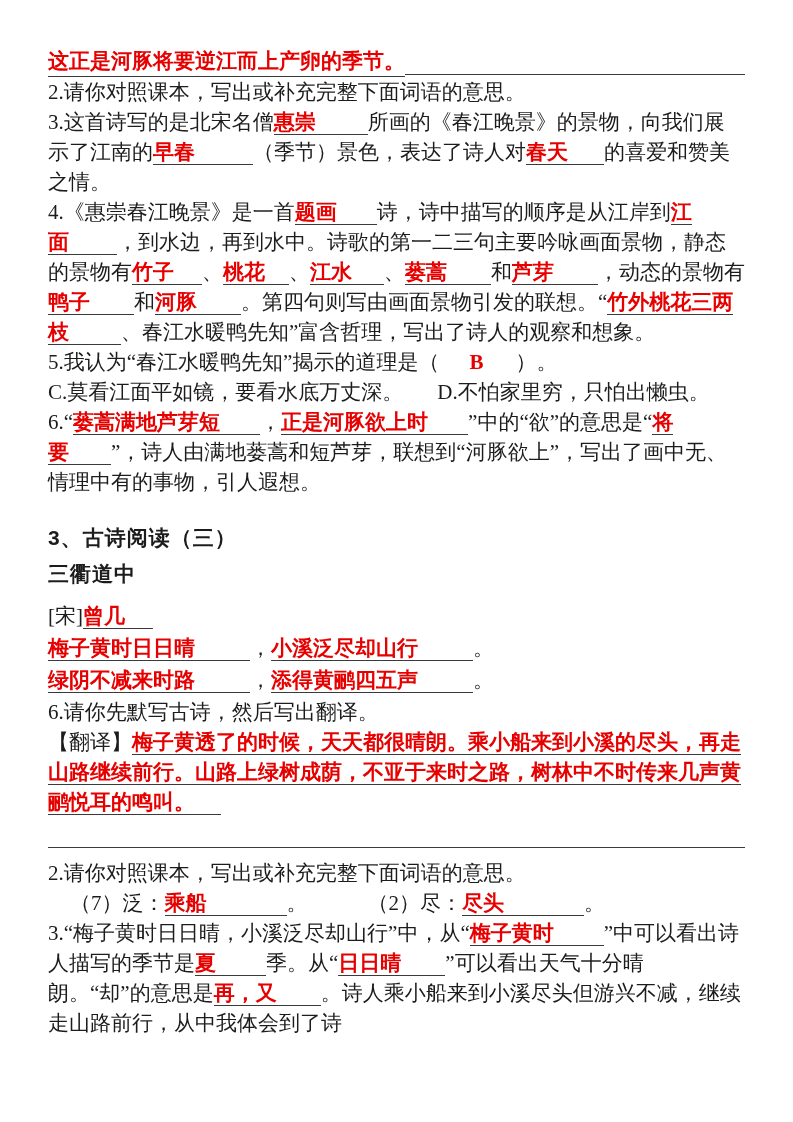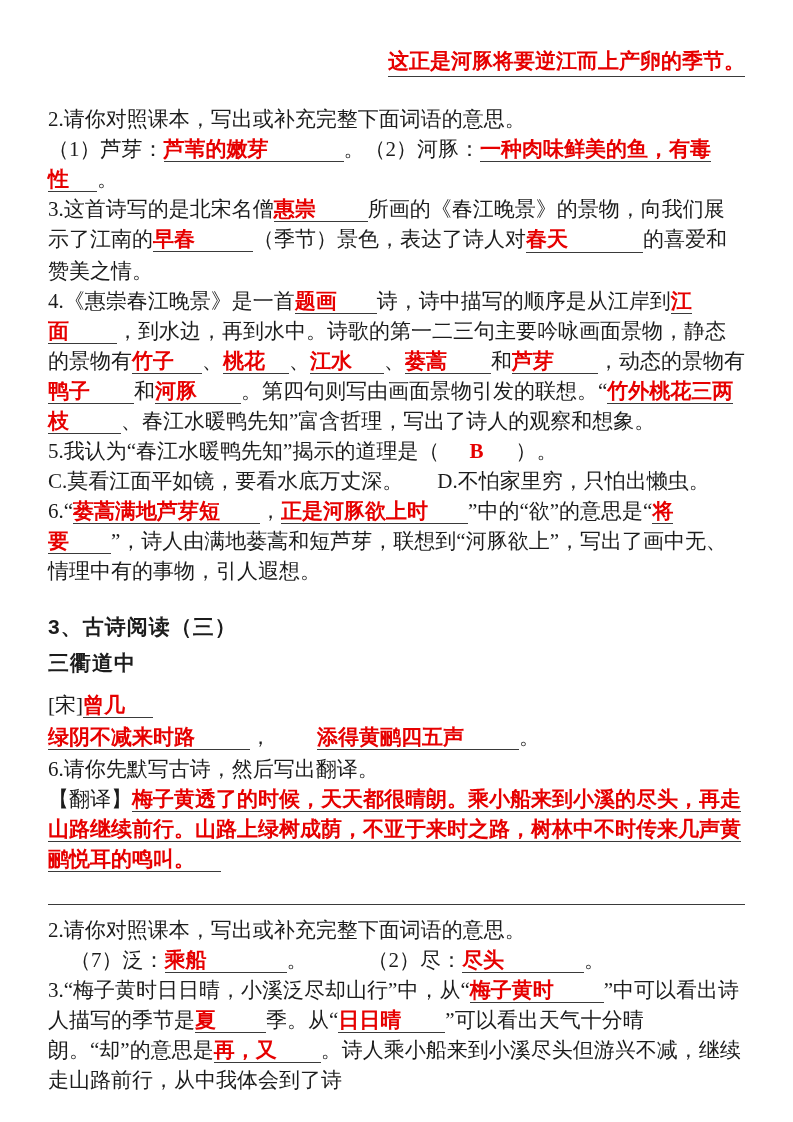--- a/index.html
+++ b/index.html
@@ -5,21 +5,21 @@
   html,body{margin:0;padding:0;background:#ffffff;}
   body{
     width:793px;height:1122px;overflow:hidden;
     font-family:"Liberation Serif","DejaVu Serif",serif;
     font-size:21px;line-height:30px;color:var(--text-black,#1c1c1c);
     -webkit-font-smoothing:antialiased;
   }
   .doc{padding:46px 48px 0 48px;}
   .para{margin:0;white-space:normal;}
   .para.center{text-align:left;}
-  .para.flexfill{display:flex;align-items:flex-end;flex-direction:column;}
+  .para.flexfill{display:flex;align-items:center;}
   .seg-plain{color:var(--text-black,#1c1c1c);}
   .seg-bold{color:var(--text-black,#1c1c1c);font-weight:bold;font-family:"Liberation Sans","DejaVu Sans",sans-serif;letter-spacing:1px;}
   .seg-answer{
     color:var(--answer-red,#e60000);font-weight:bold;
     border-bottom:1.5px solid var(--underline,#3a3a3a);
   }
   .seg-red{color:var(--answer-red,#e60000);font-weight:bold;}
   .seg-gap{display:inline-block;}
   .fill-underline{flex:1 1 auto;border-bottom:1.5px solid var(--underline,#3a3a3a);height:26px;}
   .para.rule{border-bottom:1.5px solid var(--underline,#555555);height:2px;}
@@ -27,30 +27,30 @@
 </head>
 <body>
 
 <div class="doc">
   <div id="doc-body">
       <div class="para flexfill">
         <span class="seg-answer">这正是河豚将要逆江而上产卵的季节。</span>
         <span class="fill-underline"></span>
       </div>
       <div class="para"><span class="seg-plain">2.请你对照课本，写出或补充完整下面词语的意思。</span></div>
-      <div class="para"><span class="seg-plain">（1）芦芽：</span><span class="seg-answer" style="padding-right: 75px;">芦苇的嫩芽</span><span class="seg-plain">。（2）河豚：</span><span class="seg-answer" style="padding-right: 28px;">一种肉味鲜美的鱼，有毒性</span><span class="seg-plain">。</span></div>
-      <div class="para"><span class="seg-plain">3.这首诗写的是北宋名僧</span><span class="seg-answer" style="padding-right: 52px;">惠崇</span><span class="seg-plain">所画的《春江晚景》的景物，向我们展示了江南的</span><span class="seg-answer" style="padding-right: 58px;">早春</span><span class="seg-plain">（季节）景色，表达了诗人对</span><span class="seg-answer" style="padding-right: 75px; font-family: Liberation Mono, monospace;">春天</span><span class="seg-plain">的喜爱和赞美之情。</span></div>
+      <div class="para"><span class="seg-plain">3.这首诗写的是北宋名僧</span><span class="seg-answer" style="padding-right: 52px;">惠崇</span><span class="seg-plain">所画的《春江晚景》的景物，向我们展示了江南的</span><span class="seg-answer" style="padding-right: 58px;">早春</span><span class="seg-plain">（季节）景色，表达了诗人对</span><span class="seg-answer" style="padding-right: 36px;">春天</span><span class="seg-plain">的喜爱和赞美之情。</span></div>
       <div class="para"><span class="seg-plain">4.《惠崇春江晚景》是一首</span><span class="seg-answer" style="padding-right: 40px;">题画</span><span class="seg-plain">诗，诗中描写的顺序是从江岸到</span><span class="seg-answer" style="padding-right: 48px;">江面</span><span class="seg-plain">，到水边，再到水中。诗歌的第一二三句主要吟咏画面景物，静态的景物有</span><span class="seg-answer" style="padding-right: 28px;">竹子</span><span class="seg-plain">、</span><span class="seg-answer" style="padding-right: 24px;">桃花</span><span class="seg-plain">、</span><span class="seg-answer" style="padding-right: 32px;">江水</span><span class="seg-plain">、</span><span class="seg-answer" style="padding-right: 44px;">蒌蒿</span><span class="seg-plain">和</span><span class="seg-answer" style="padding-right: 44px;">芦芽</span><span class="seg-plain">，动态的景物有</span><span class="seg-answer" style="padding-right: 44px;">鸭子</span><span class="seg-plain">和</span><span class="seg-answer" style="padding-right: 44px;">河豚</span><span class="seg-plain">。第四句则写由画面景物引发的联想。“</span><span class="seg-answer" style="padding-right: 52px;">竹外桃花三两枝</span><span class="seg-plain">、春江水暖鸭先知”富含哲理，写出了诗人的观察和想象。</span></div>
       <div class="para"><span class="seg-plain">5.我认为“春江水暖鸭先知”揭示的道理是（</span><span class="seg-gap" style="width: 30px;"></span><span class="seg-red">B</span><span class="seg-gap" style="width: 32px;"></span><span class="seg-plain">）。</span></div>
       <div class="para"><span class="seg-plain">C.莫看江面平如镜，要看水底万丈深。</span><span class="seg-gap" style="width: 34px;"></span><span class="seg-plain">D.不怕家里穷，只怕出懒虫。</span></div>
       <div class="para"><span class="seg-plain">6.“</span><span class="seg-answer" style="padding-right: 40px;">蒌蒿满地芦芽短</span><span class="seg-plain">，</span><span class="seg-answer" style="padding-right: 40px;">正是河豚欲上时</span><span class="seg-plain">”中的“欲”的意思是“</span><span class="seg-answer" style="padding-right: 42px;">将要</span><span class="seg-plain">”，诗人由满地蒌蒿和短芦芽，联想到“河豚欲上”，写出了画中无、情理中有的事物，引人遐想。</span></div>
       <div class="para" style="margin-top: 26px;"><span class="seg-bold">3、古诗阅读（三）</span></div>
       <div class="para center" style="margin-top: 6px;"><span class="seg-bold">三衢道中</span></div>
       <div class="para center" style="margin-top: 12px;"><span class="seg-plain">[宋]</span><span class="seg-answer" style="padding-right: 28px;">曾几</span></div>
-      <div class="para center" style="margin-top: 2px;"><span class="seg-answer" style="padding-right: 55px;">绿阴不减来时路</span><span class="seg-plain">，</span><span class="seg-answer" style="padding-right: 55px; margin-left: 46px;">添得黄鹂四五声</span><span class="seg-plain">。</span></div>
+      <div class="para center" style="margin-top: 2px;"><span class="seg-answer" style="padding-right: 55px;">梅子黄时日日晴</span><span class="seg-plain">，</span><span class="seg-answer" style="padding-right: 55px;">小溪泛尽却山行</span><span class="seg-plain">。</span></div>
+      <div class="para center" style="margin-top: 2px;"><span class="seg-answer" style="padding-right: 55px;">绿阴不减来时路</span><span class="seg-plain">，</span><span class="seg-answer" style="padding-right: 55px;">添得黄鹂四五声</span><span class="seg-plain">。</span></div>
       <div class="para" style="margin-top: 2px;"><span class="seg-plain">6.请你先默写古诗，然后写出翻译。</span></div>
       <div class="para"><span class="seg-plain">【翻译】</span><span class="seg-answer" style="padding-right: 26px;">梅子黄透了的时候，天天都很晴朗。乘小船来到小溪的尽头，再走山路继续前行。山路上绿树成荫，不亚于来时之路，树林中不时传来几声黄鹂悦耳的鸣叫。</span></div>
       <div class="para rule" style="margin-top: 28px;"></div>
       <div class="para" style="margin-top: 10px;"><span class="seg-plain">2.请你对照课本，写出或补充完整下面词语的意思。</span></div>
       <div class="para"><span class="seg-gap" style="width: 22px;"></span><span class="seg-plain">（7）泛：</span><span class="seg-answer" style="padding-right: 80px;">乘船</span><span class="seg-plain">。</span><span class="seg-gap" style="width: 60px;"></span><span class="seg-plain">（2）尽：</span><span class="seg-answer" style="padding-right: 80px;">尽头</span><span class="seg-plain">。</span></div>
       <div class="para"><span class="seg-plain">3.“梅子黄时日日晴，小溪泛尽却山行”中，从“</span><span class="seg-answer" style="padding-right: 50px;">梅子黄时</span><span class="seg-plain">”中可以看出诗人描写的季节是</span><span class="seg-answer" style="padding-right: 50px;">夏</span><span class="seg-plain">季。从“</span><span class="seg-answer" style="padding-right: 44px;">日日晴</span><span class="seg-plain">”可以看出天气十分晴朗。“却”的意思是</span><span class="seg-answer" style="padding-right: 44px;">再，又</span><span class="seg-plain">。诗人乘小船来到小溪尽头但游兴不减，继续走山路前行，从中我体会到了诗</span></div>
     </div>
 
 </div>
 

